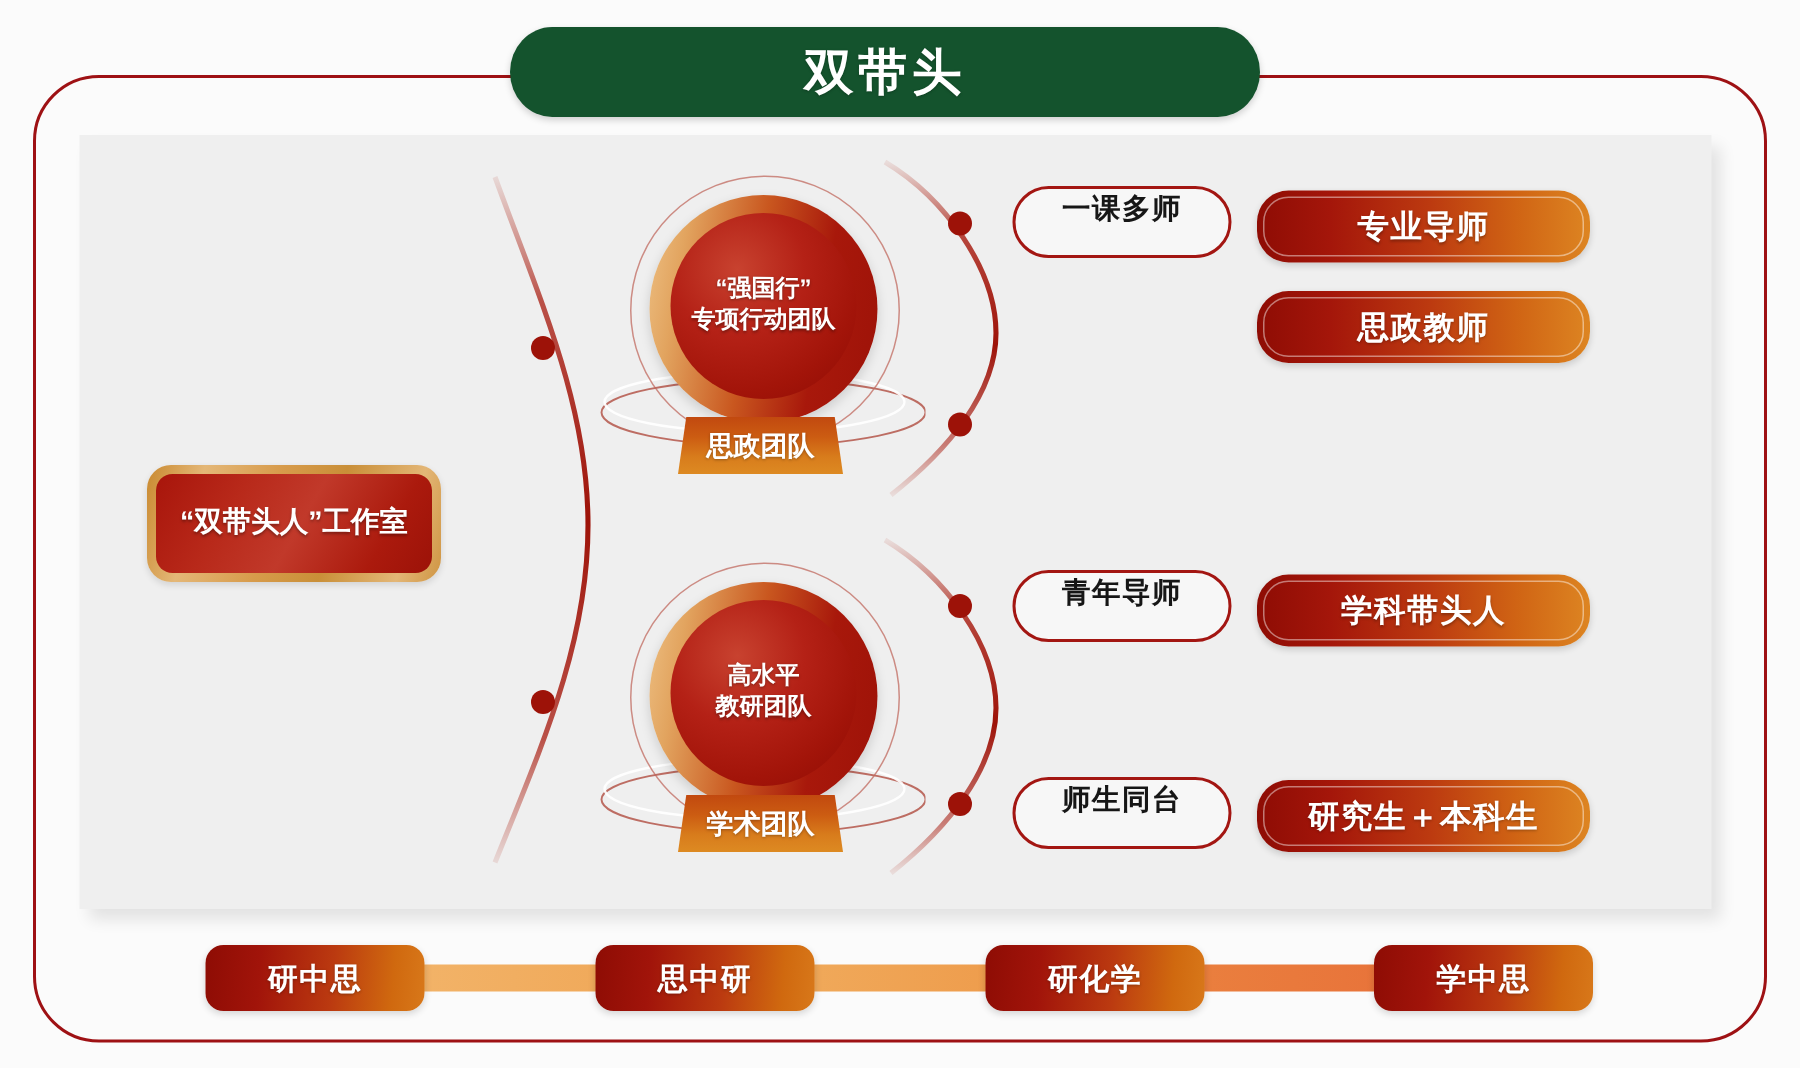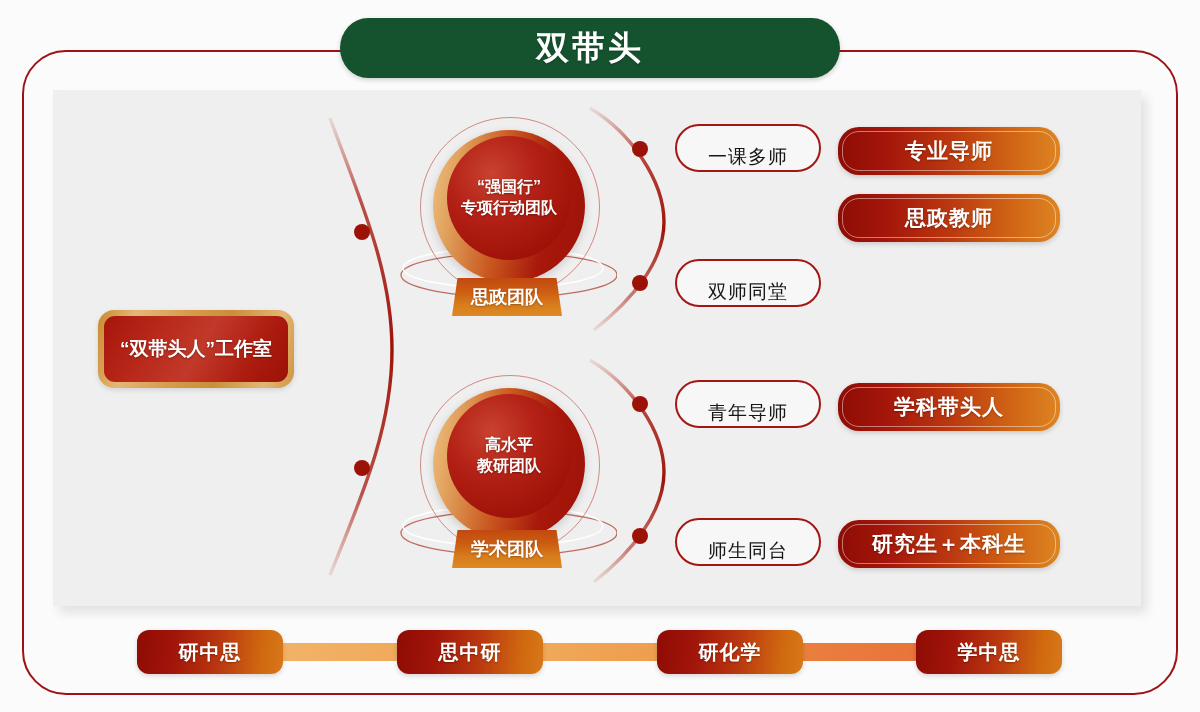--- a/index.html
+++ b/index.html
@@ -63,21 +63,21 @@
   .grp{position:absolute;}
   .ring-ellipse{
     position:absolute;left:0;top:0;width:100%;height:100%;
   }
   .circle-outer{
     position:absolute;width:152px;height:152px;border-radius:50%;
     background:linear-gradient(100deg,#eec185 0%,#e2a45f 16%,#c9571f 45%,#a8180b 72%,#9d1208 100%);
     box-shadow:0 3px 8px rgba(0,0,0,.15);
   }
   .circle-inner{
-    position:absolute;left:14px;top:6px;width:124px;height:124px;border-radius:50%;
+    position:absolute;left:14px;top:12px;width:124px;height:124px;border-radius:50%;
     background:radial-gradient(circle at 36% 30%,#c8422f 0%,#b42116 38%,#a21409 70%,#8e0b04 100%);
     display:flex;flex-direction:column;align-items:center;justify-content:center;
     color:#fff;font-weight:bold;font-size:16px;line-height:1.3;text-align:center;
     text-shadow:0 1px 2px rgba(0,0,0,.35);
   }
   .thin-ring{
     position:absolute;border:1px solid #c06a5f;border-radius:50%;opacity:.75;
   }
   
   .trap{
@@ -87,22 +87,22 @@
     text-shadow:0 1px 2px rgba(0,0,0,.3);
     background:linear-gradient(180deg,#c2490f 0%,#cc5c12 35%,#d87c1c 70%,#dd8a22 100%);
     clip-path:polygon(5% 0%,95% 0%,100% 100%,0% 100%);
     box-shadow:0 2px 4px rgba(0,0,0,.15);
   }
 
   
   .pill-out{
     position:absolute;width:146px;height:48px;border-radius:24px;
     border:2px solid #a31612;background:#f7f7f7;
-    display:flex;align-items:flex-end;justify-content:center;
-    color:#161616;font-weight:normal;font-size:19px;letter-spacing:1px;
+    display:flex;align-items:flex-start;justify-content:center;
+    color:#161616;font-weight:bold;font-size:19px;letter-spacing:1px;
     box-sizing:border-box;
   }
 
   
   .pill-solid{
     position:absolute;width:222px;height:48px;border-radius:21px;
     background:linear-gradient(90deg,#8e0c04 0%,#a4160a 22%,#bc3a10 52%,#d06414 78%,#dd8522 100%);
     box-shadow:0 2px 5px rgba(0,0,0,.16);
     text-decoration:underline;
   }
@@ -190,23 +190,20 @@
       </div>
     </div>
   </div>
   <div class="trap" style="left:452px;top:278px;">
     <span>思政团队</span>
   </div>
 
   <div class="pill-out" style="left:675px;top:124px;">
     <span>一课多师</span>
   </div>
-  <div class="pill-out" style="left:675px;top:259px;">
-    <span>双师同堂</span>
-  </div>
 
   <div class="pill-solid" style="left:838px;top:127px;">
     <div class="ins">
       <span>专业导师</span>
     </div>
   </div>
   <div class="pill-solid" style="left:838px;top:194px;">
     <div class="ins">
       <span>思政教师</span>
     </div>

